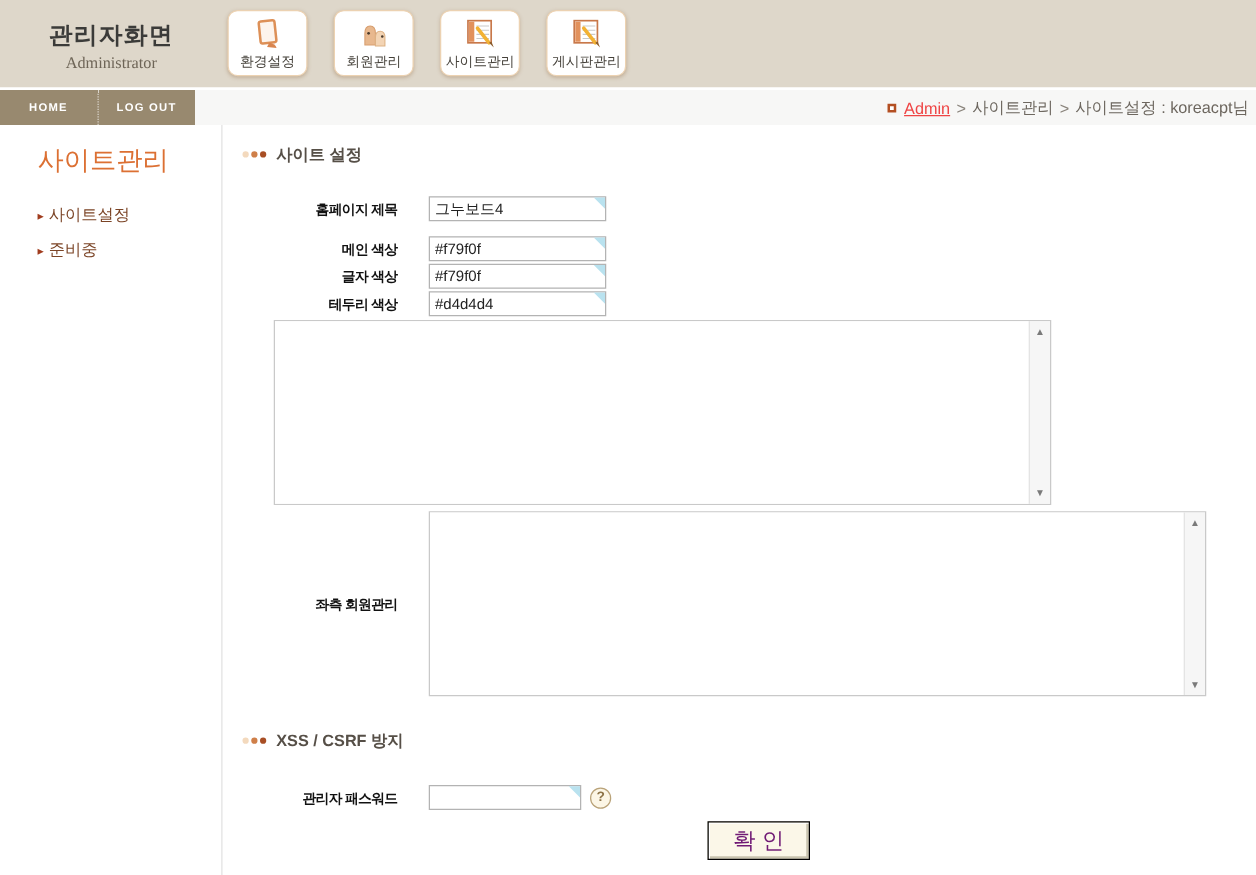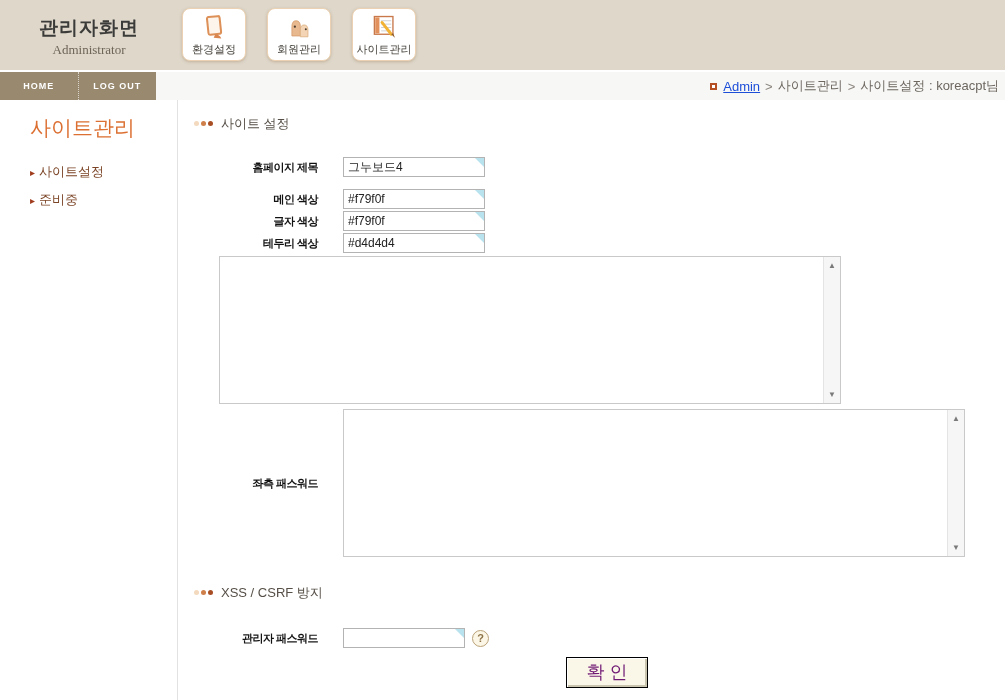--- a/index.html
+++ b/index.html
@@ -23,37 +23,37 @@
   
   .subbar { height:28px; display:flex; }
   .homebar { width:156px; background:#98896f; display:flex; }
   .homecell { flex:1; display:flex; align-items:center; justify-content:center;
               color:#fff; font-size:9px; font-weight:bold; letter-spacing:1px; cursor:pointer; }
   .homecell:first-child { border-right:1px dotted rgba(255,255,255,.65); }
   .crumbbar { flex:1; background:#f7f7f6; display:flex; align-items:center;
               justify-content:flex-end; padding-right:6px; font-size:13px; color:#6d675f; }
   .crumb-bullet { width:7px; height:7px; border:2px solid #b34f22; background:#fff;
                   display:inline-block; margin-right:6px; }
-  .crumb-admin { color:#1d4ed8; cursor:pointer;text-decoration:underline; }
+  .crumb-admin { color:#ef4444; cursor:pointer;text-decoration:underline; }
   .crumb-sep { margin:0 5px; color:#8a847c; }
 
   
   .bodyrow { display:flex; height:600px; }
   .sidebar { width:178px; border-right:1px solid #e2e2e2; padding-top:14px; }
   .side-title { color:#dc7033; font-size:21px; font-weight:normal; margin-left:30px; }
   .side-menu { margin:21px 0 0 30px; }
   .side-item { font-size:13px; color:#7b4426; margin-bottom:10px; cursor:pointer; }
   .side-item .arrow { color:#a03c1e; font-size:10px; margin-right:4px; }
 
   .content { flex:1; padding:17px 0 0 16px; }
 
   .section-head { display:flex; align-items:center; height:13px; }
   .dot { width:5px; height:5px; border-radius:50%; display:inline-block; margin-right:2px; }
   .dot1 { background:#f3d9bd; } .dot2 { background:#cf7f49; } .dot3 { background:#a84e24; }
-  .section-title { font-size:13px; font-weight:normal; color:#564f47; margin-left:6px; }
+  .section-title { font-size:13px; font-weight:bold; color:#564f47; margin-left:6px; }
 
   .frow { display:flex; align-items:center; }
   .flabel { width:124px; text-align:right; font-weight:bold; font-size:11px; color:#111;
             flex-shrink:0; letter-spacing:-0.5px; white-space:nowrap; }
   .fctrl { margin-left:25px; display:flex; align-items:center; }
 
   .input-wrap { position:relative; display:inline-block; line-height:0; }
   .input-wrap::after { content:""; position:absolute; top:1px; right:1px;
                        border-top:9px solid #b9e2ef; border-left:9px solid transparent; }
   input.txt { height:20px; border:1px solid #b3b3b3; font-size:12px; padding:0 4px;
@@ -116,20 +116,33 @@
           <rect x="4" y="3" width="22" height="21" fill="#fff" stroke="#c8784a" stroke-width="1.6"></rect>
           <rect x="5" y="4" width="5" height="19" fill="#e2915c"></rect>
           <line x1="12" y1="8" x2="24" y2="8" stroke="#c9c9c9"></line>
           <line x1="12" y1="12" x2="24" y2="12" stroke="#c9c9c9"></line>
           <line x1="12" y1="16" x2="24" y2="16" stroke="#c9c9c9"></line>
           <line x1="12" y1="20" x2="24" y2="20" stroke="#c9c9c9"></line>
           <line x1="13" y1="10" x2="24" y2="24" stroke="#f2b234" stroke-width="3.4" stroke-linecap="round"></line>
           <path d="M24 24 l4.5 4.5 -2.3-5.8 z" fill="#8a5a2a"></path>
         </svg>
         <span class="nlabel">사이트관리</span>
+      </div>
+      <div class="navbtn">
+        <svg viewBox="0 0 32 32">
+          <rect x="4" y="3" width="22" height="21" fill="#fff" stroke="#c8784a" stroke-width="1.6"></rect>
+          <rect x="5" y="4" width="5" height="19" fill="#e2915c"></rect>
+          <line x1="12" y1="8" x2="24" y2="8" stroke="#c9c9c9"></line>
+          <line x1="12" y1="12" x2="24" y2="12" stroke="#c9c9c9"></line>
+          <line x1="12" y1="16" x2="24" y2="16" stroke="#c9c9c9"></line>
+          <line x1="12" y1="20" x2="24" y2="20" stroke="#c9c9c9"></line>
+          <line x1="13" y1="10" x2="24" y2="24" stroke="#f2b234" stroke-width="3.4" stroke-linecap="round"></line>
+          <path d="M24 24 l4.5 4.5 -2.3-5.8 z" fill="#8a5a2a"></path>
+        </svg>
+        <span class="nlabel">게시판관리</span>
       </div>
     </nav>
   </div>
 
   <div class="gapline"></div>
 
   <div class="subbar">
     <div class="homebar">
       <div class="homecell">HOME</div>
       <div class="homecell">LOG OUT</div>
@@ -201,21 +214,21 @@
             <textarea class="ta-input" style=""></textarea>
             <span class="ta-scroll">
               <span>▲</span>
               <span>▼</span>
             </span>
           </span>
         </span>
       </div>
 
       <div class="frow mt5">
-        <span class="flabel">좌측 패스워드</span>
+        <span class="flabel">좌측 회원관리</span>
         <span class="fctrl">
           <span class="textarea-box">
             <textarea class="ta-input" style=""></textarea>
             <span class="ta-scroll">
               <span>▲</span>
               <span>▼</span>
             </span>
           </span>
         </span>
       </div>

